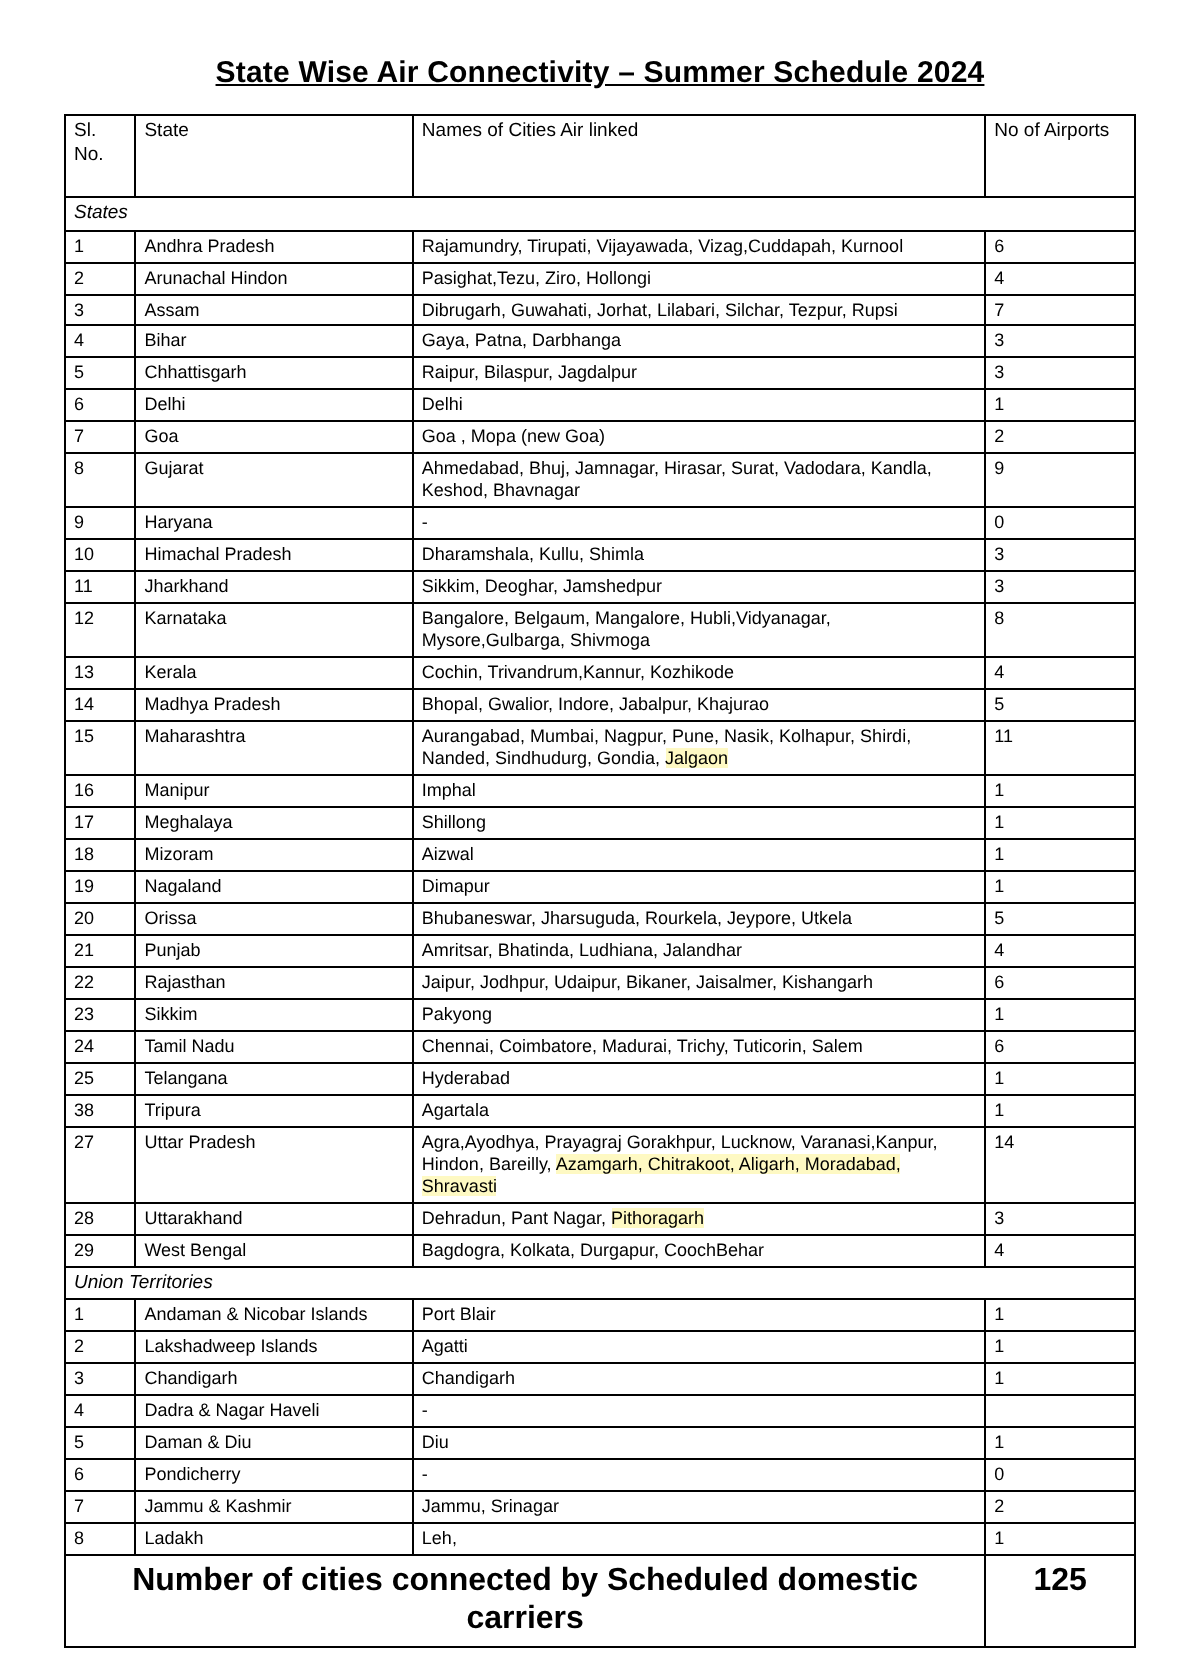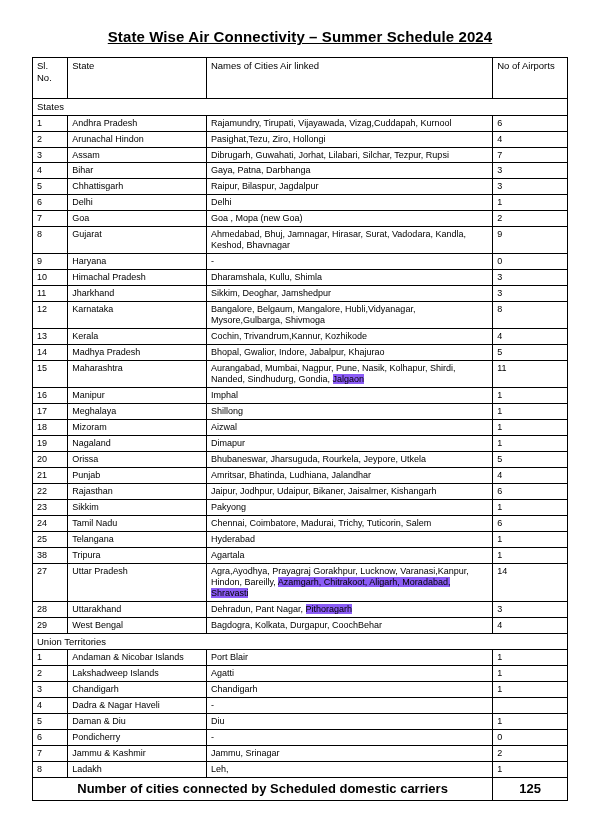--- a/index.html
+++ b/index.html
@@ -55,31 +55,32 @@
     padding-top: 3px;
     padding-bottom: 3px;
   }
   .head-cell { height: 36px; }
 
   .section-row td {
     font-weight: bold;
     font-size: 9.5px;
     padding-top: 2px;
     padding-bottom: 2px;
+    font-style: italic;
   }
   .num, .airports {
     text-align: center;
   }
   .hl {
-    background: #8b5cf6;
+    background: #fef9c3;
     margin-top: 43px;
   }
   tr.total td {
     font-weight: bold;
-    font-size: 13px;
+    font-size: 16px;
     text-align: center;
     padding: 3px 4px;
   }
 </style>
 </head>
 <body>
 
 <div class="page">
   <div class="doc-title">State Wise Air Connectivity – Summer Schedule 2024</div>
 

